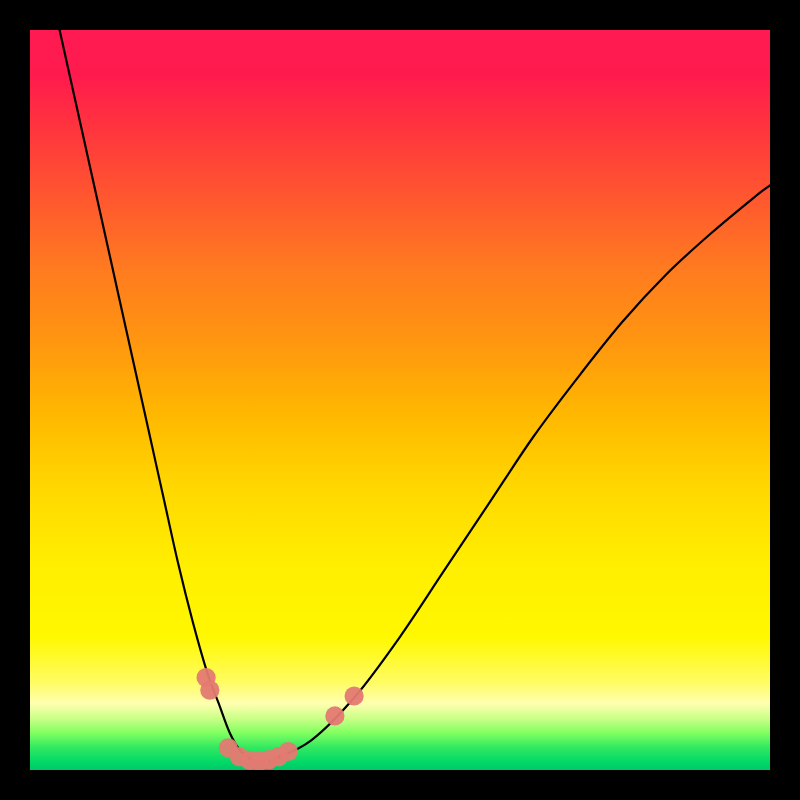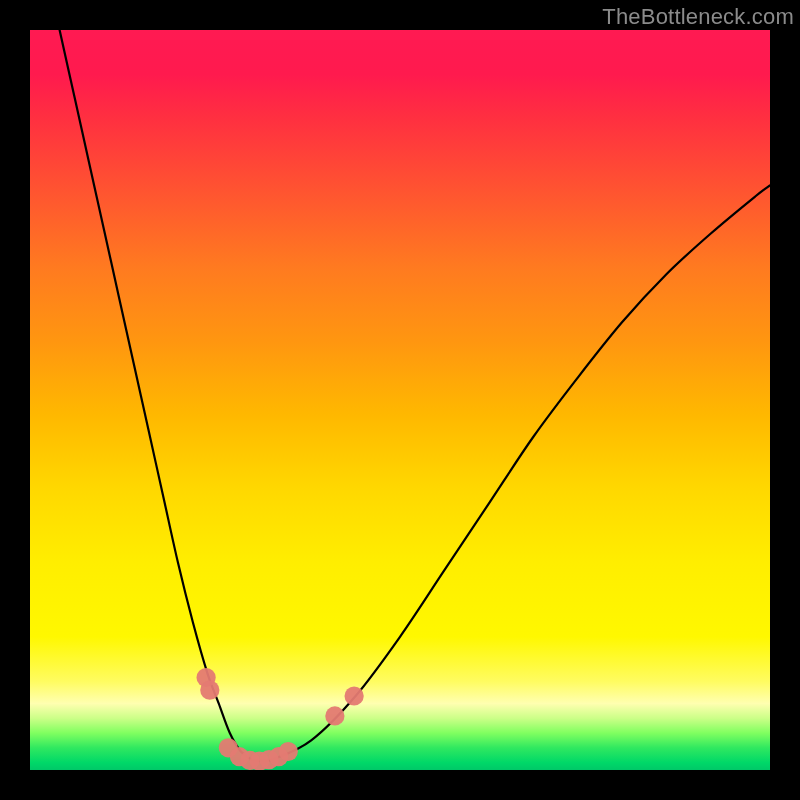--- a/index.html
+++ b/index.html
@@ -69,21 +69,20 @@
     font-weight: 500;
     color: #8b8b8b;
     letter-spacing: 0.2px;
     user-select: none;
   }
 </style>
 </head>
 <body>
 
 <div class="frame">
-  <div class="watermark">TheBottleneck.com</div>
 
   <div class="plot">
     <div class="gradient"></div>
 
     <svg class="curve-svg" viewBox="0 0 740 740" preserveAspectRatio="none">
       <path id="curve-path" fill="none" stroke="#000000" stroke-width="2.2" stroke-linecap="round" stroke-linejoin="round" d="M 29.60 0.00 C 32.07 11.10, 39.47 44.40, 44.40 66.60 C 49.33 88.80, 54.27 111.00, 59.20 133.20 C 64.13 155.40, 69.07 177.60, 74.00 199.80 C 78.93 222.00, 83.87 244.20, 88.80 266.40 C 93.73 288.60, 98.67 310.80, 103.60 333.00 C 108.53 355.20, 113.47 377.40, 118.40 399.60 C 123.33 421.80, 128.27 444.00, 133.20 466.20 C 138.13 488.40, 143.07 511.83, 148.00 532.80 C 152.93 553.77, 157.87 573.50, 162.80 592.00 C 167.73 610.50, 173.28 630.23, 177.60 643.80 C 181.92 657.37, 185.00 663.53, 188.70 673.40 C 192.40 683.27, 196.10 694.98, 199.80 703.00 C 203.50 711.02, 207.20 717.06, 210.90 721.50 C 214.60 725.94, 218.30 728.04, 222.00 729.64 C 225.70 731.24, 229.40 731.24, 233.10 731.12 C 236.80 731.00, 236.18 732.35, 244.20 728.90 C 252.22 725.45, 267.63 720.88, 281.20 710.40 C 294.77 699.92, 310.80 683.27, 325.60 666.00 C 340.40 648.73, 355.20 627.77, 370.00 606.80 C 384.80 585.83, 399.60 562.40, 414.40 540.20 C 429.20 518.00, 444.00 495.80, 458.80 473.60 C 473.60 451.40, 488.40 427.97, 503.20 407.00 C 518.00 386.03, 532.80 366.92, 547.60 347.80 C 562.40 328.68, 577.20 309.57, 592.00 292.30 C 606.80 275.03, 621.60 259.00, 636.40 244.20 C 651.20 229.40, 666.00 216.45, 680.80 203.50 C 695.60 190.55, 715.33 174.52, 725.20 166.50 C 735.07 158.48, 737.53 157.25, 740.00 155.40"></path>
       <g id="markers-group">
           <circle cx="176.12" cy="647.50" r="9.62" fill="#e47a72" fill-opacity="0.95"></circle>
           <circle cx="179.82" cy="660.08" r="9.62" fill="#e47a72" fill-opacity="0.95"></circle>
           <circle cx="198.32" cy="717.80" r="9.62" fill="#e47a72" fill-opacity="0.95"></circle>

